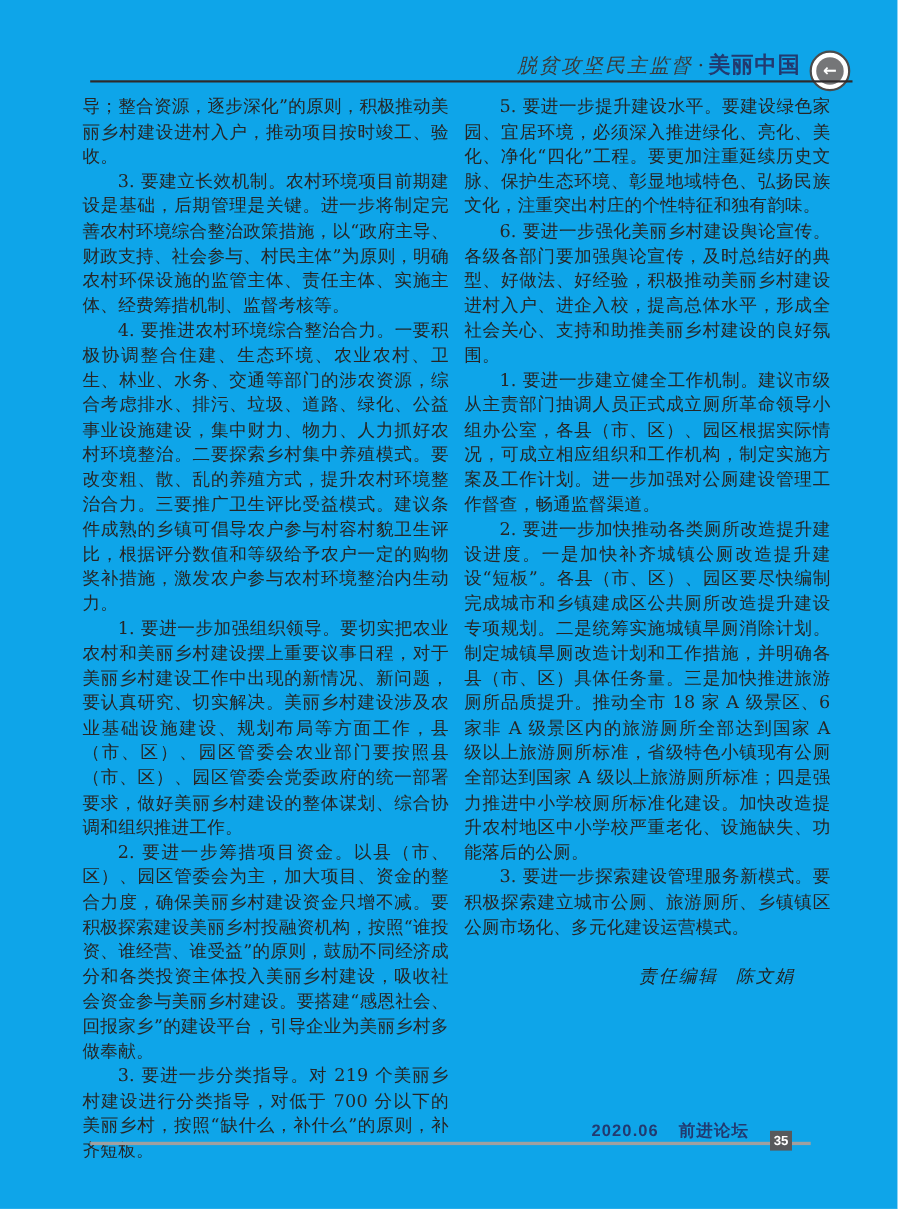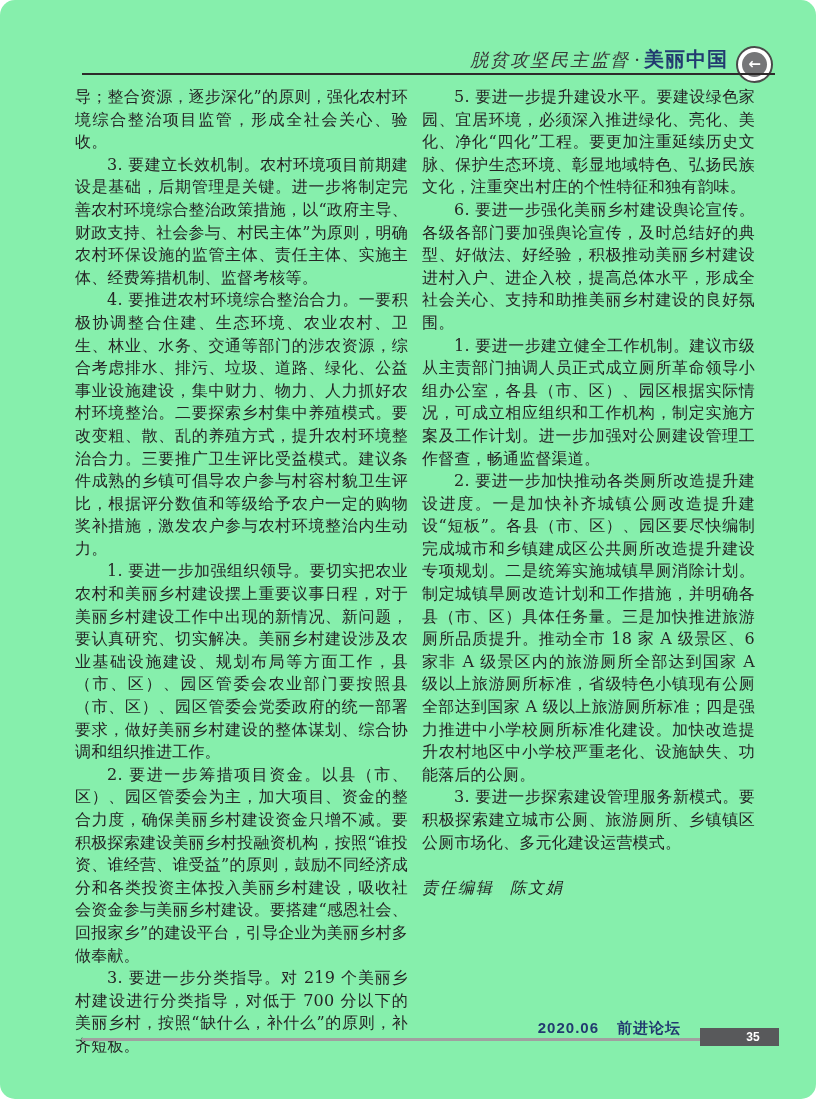--- a/index.html
+++ b/index.html
@@ -1,22 +1,21 @@
 <!DOCTYPE html>
 <html><head>
 <meta charset="utf-8">
 <style>
   html,body{margin:0;padding:0;background:#ffffff;}
   .page{
     position:relative;
     width:816px;height:1099px;
-    background:#86efac;
+    background:#0ea5e9;
     overflow:hidden;
     font-family:"DejaVu Serif","Liberation Serif",serif;
-    border-radius:15px;
   }
   
   .header-text{
     position:absolute;top:44px;right:88px;
     white-space:nowrap;
     line-height:30px;
   }
   .header-topic{
     font-family:"DejaVu Serif","Liberation Serif",serif;
     font-style:italic;
@@ -68,63 +67,63 @@
   .col p.cont{text-indent:0;}
   .col p.para{text-indent:2em;}
   .col p.sec-heading{
     text-indent:2em;
     font-family:"Liberation Sans","DejaVu Sans",sans-serif;
     font-weight:bold;color:#111111;
   }
   .editor-line{
     margin-top:24px;
     padding-right:32px;
-    text-align:left;
+    text-align:right;
     font-style:italic;
     font-size:16px;color:#222222;
     letter-spacing:2px;
   }
   .editor-line .editor-name{margin-left:16px;}
   
   .footer-rule{
     position:absolute;top:1038px;left:82px;width:655px;height:3px;
     background:#a0a0a0;
   }
   .footer-text{
     position:absolute;top:1019px;right:135px;
     white-space:nowrap;
     font-family:"Liberation Sans","DejaVu Sans",sans-serif;
     font-weight:bold;font-size:15px;color:#223a70;
     letter-spacing:1px;
   }
   .footer-text .journal{margin-left:18px;}
   .page-badge{
-    position:absolute;top:1028px;left:700px;width:52px;height:18px;
+    position:absolute;top:1028px;left:700px;width:20px;height:18px;
     background:#58595b;color:#ffffff;
     font-family:"Liberation Sans","DejaVu Sans",sans-serif;
     font-weight:bold;font-size:12px;
-    display:flex;align-items:center;justify-content:center;padding-left:27px;
+    display:flex;align-items:center;justify-content:center;
   }
 </style>
 </head>
 <body>
 
 <div class="page">
 
   <div class="header-text">
     <span class="header-topic">脱贫攻坚民主监督</span><span class="header-sep">·</span><span class="header-brand">美丽中国</span>
   </div>
   <div class="logo">
     <div class="logo-disc">←</div>
   </div>
   <div class="header-rule"></div>
 
   <div class="columns">
     <div class="col">
-      <p class="cont">导；整合资源，逐步深化”的原则，强化农村环境综合整治项目监管，形成全社会关心、验收。</p>
+      <p class="cont">导；整合资源，逐步深化”的原则，积极推动美丽乡村建设进村入户，推动项目按时竣工、验收。</p>
       <p class="para">3. 要建立长效机制。农村环境项目前期建设是基础，后期管理是关键。进一步将制定完善农村环境综合整治政策措施，以“政府主导、财政支持、社会参与、村民主体”为原则，明确农村环保设施的监管主体、责任主体、实施主体、经费筹措机制、监督考核等。</p>
       <p class="para">4. 要推进农村环境综合整治合力。一要积极协调整合住建、生态环境、农业农村、卫生、林业、水务、交通等部门的涉农资源，综合考虑排水、排污、垃圾、道路、绿化、公益事业设施建设，集中财力、物力、人力抓好农村环境整治。二要探索乡村集中养殖模式。要改变粗、散、乱的养殖方式，提升农村环境整治合力。三要推广卫生评比受益模式。建议条件成熟的乡镇可倡导农户参与村容村貌卫生评比，根据评分数值和等级给予农户一定的购物奖补措施，激发农户参与农村环境整治内生动力。</p>
       <p class="para">1. 要进一步加强组织领导。要切实把农业农村和美丽乡村建设摆上重要议事日程，对于美丽乡村建设工作中出现的新情况、新问题，要认真研究、切实解决。美丽乡村建设涉及农业基础设施建设、规划布局等方面工作，县（市、区）、园区管委会农业部门要按照县（市、区）、园区管委会党委政府的统一部署要求，做好美丽乡村建设的整体谋划、综合协调和组织推进工作。</p>
       <p class="para">2. 要进一步筹措项目资金。以县（市、区）、园区管委会为主，加大项目、资金的整合力度，确保美丽乡村建设资金只增不减。要积极探索建设美丽乡村投融资机构，按照“谁投资、谁经营、谁受益”的原则，鼓励不同经济成分和各类投资主体投入美丽乡村建设，吸收社会资金参与美丽乡村建设。要搭建“感恩社会、回报家乡”的建设平台，引导企业为美丽乡村多做奉献。</p>
       <p class="para">3. 要进一步分类指导。对 219 个美丽乡村建设进行分类指导，对低于 700 分以下的美丽乡村，按照“缺什么，补什么”的原则，补齐短板。</p>
 
     </div>
     <div class="col">
       <p class="para">5. 要进一步提升建设水平。要建设绿色家园、宜居环境，必须深入推进绿化、亮化、美化、净化“四化”工程。要更加注重延续历史文脉、保护生态环境、彰显地域特色、弘扬民族文化，注重突出村庄的个性特征和独有韵味。</p>
       <p class="para">6. 要进一步强化美丽乡村建设舆论宣传。各级各部门要加强舆论宣传，及时总结好的典型、好做法、好经验，积极推动美丽乡村建设进村入户、进企入校，提高总体水平，形成全社会关心、支持和助推美丽乡村建设的良好氛围。</p>

